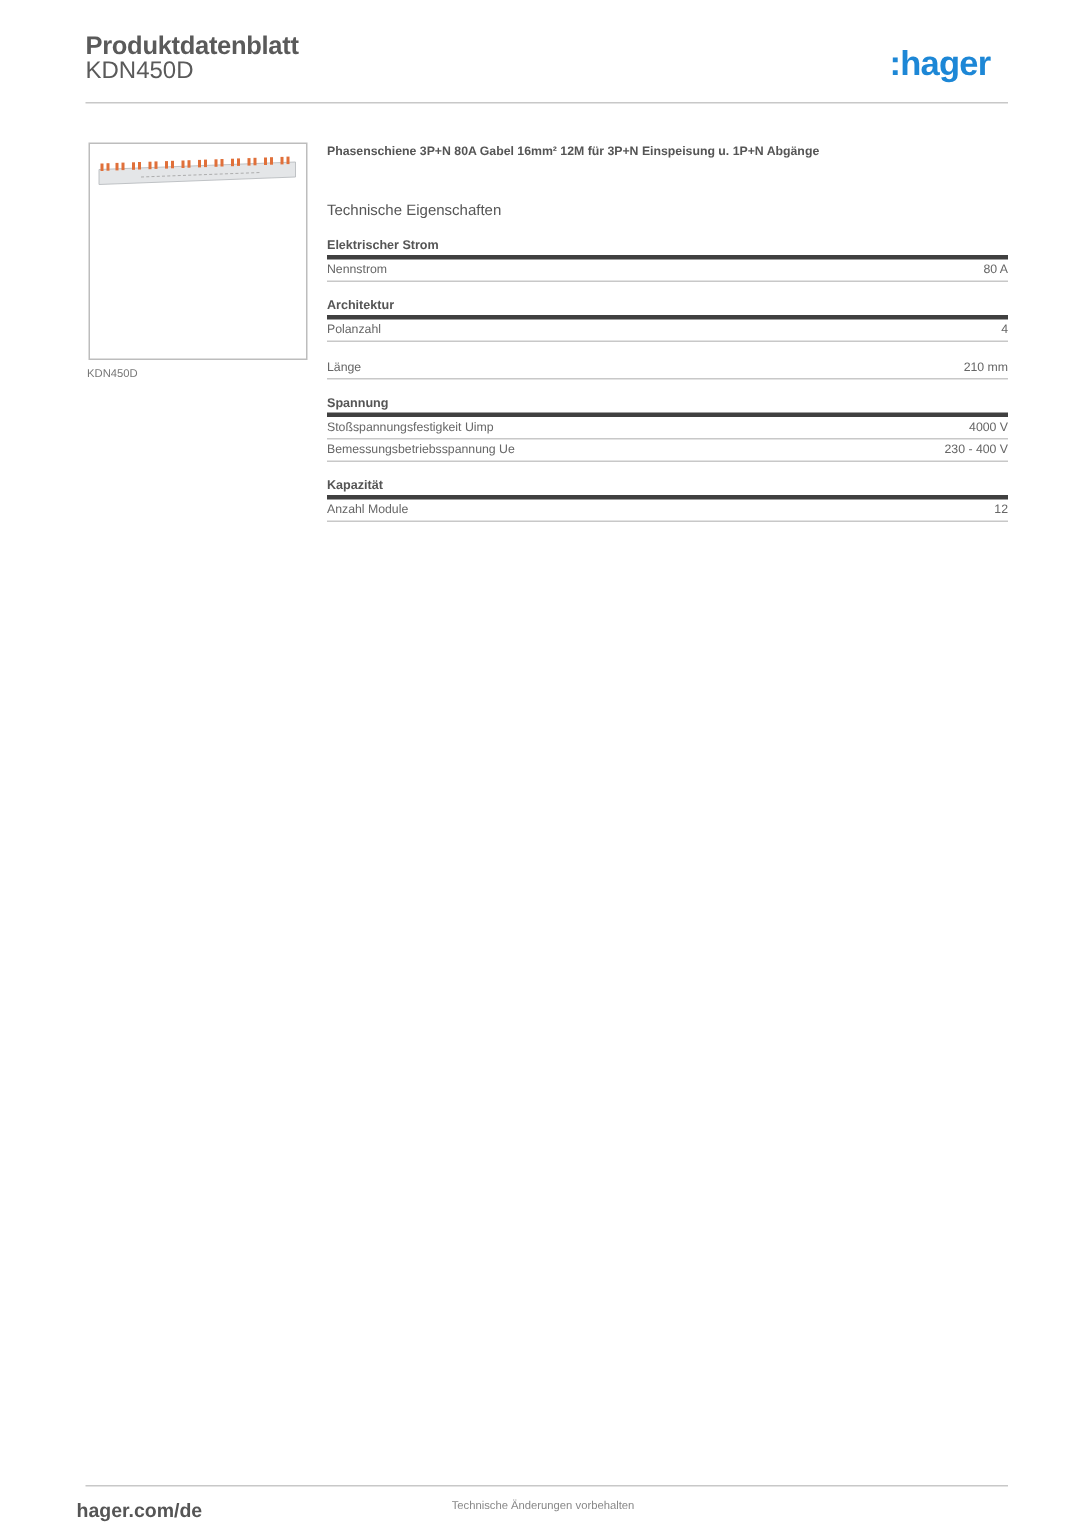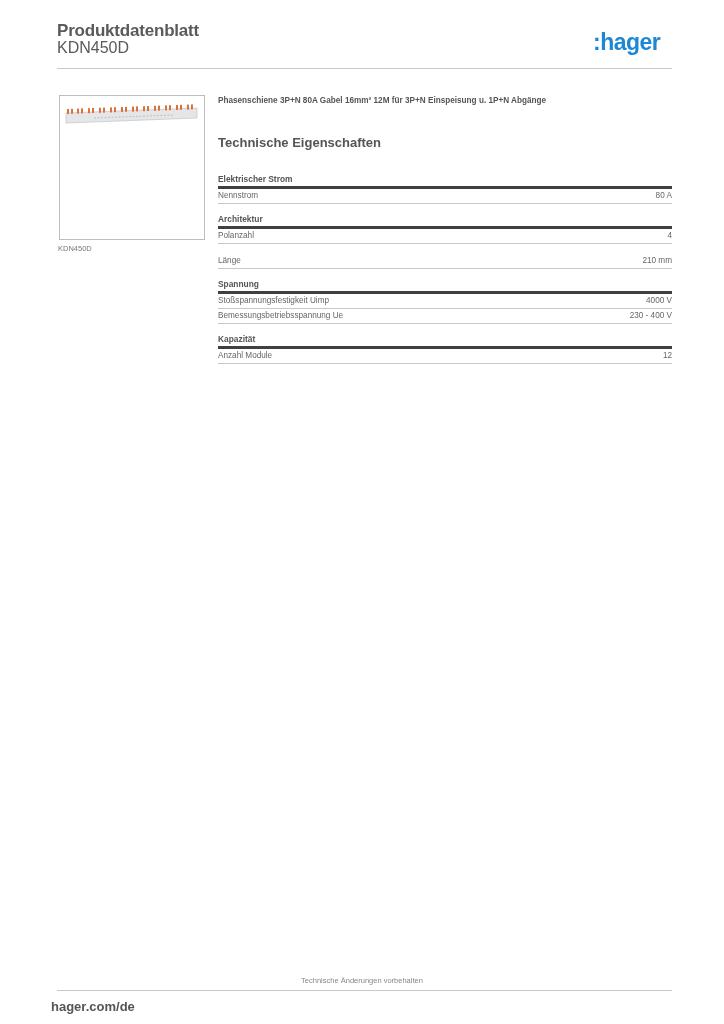--- a/index.html
+++ b/index.html
@@ -8,28 +8,28 @@
   .subtitle { position: absolute; left: 57px; top: 39px; font-size: 16px; color: #5a5a5a; }
   .logo { position: absolute; left: 593px; top: 29px; font-size: 23px; font-weight: bold; color: #1d87d6; letter-spacing: -0.5px; }
   .header-line { position: absolute; left: 57px; top: 68px; width: 615px; height: 1px; background: #c8c8c8; }
 
   .img-box { position: absolute; left: 59px; top: 95px; width: 144px; height: 143px; border: 1px solid #bdbdbd; background: #fff; }
   .busbar { position: absolute; left: 4px; top: 8px; width: 135px; height: 20px; }
   .img-caption { position: absolute; left: 58px; top: 244px; font-size: 7.5px; color: #777; }
 
   .content { position: absolute; left: 218px; top: 96px; width: 454px; }
   .desc { font-size: 8.2px; font-weight: bold; color: #555; margin-bottom: 30px; }
-  .section-title { font-size: 13px; font-weight: bold; color: #555; margin-bottom: 24px; }
+  .section-title { font-size: 10px; font-weight: normal; color: #555; margin-bottom: 12px; }
   .group { margin-bottom: 10px; }
   .group-head { font-size: 8.4px; font-weight: bold; color: #555; padding-bottom: 2px; border-bottom: 3px solid #404040; }
   .row { display: flex; justify-content: space-between; font-size: 8.2px; color: #666; padding: 2px 0 2px 0; border-bottom: 1px solid #c8c8c8; line-height: 10px; }
 
   .footer-line { position: absolute; left: 57px; top: 990px; width: 615px; height: 1px; background: #c8c8c8; }
   .footer-left { position: absolute; left: 51px; top: 999px; font-size: 13px; font-weight: bold; color: #555; }
-  .footer-center { position: absolute; left: 0; width: 724px; text-align: center; top: 976px; font-size: 7.5px; color: #888; }
+  .footer-center { position: absolute; left: 0; width: 724px; text-align: center; top: 999px; font-size: 7.5px; color: #888; }
   .footer-right { position: absolute; right: 52px; top: 1037px; font-size: 7.5px; font-weight: bold; color: #555; margin-top: 24px; }
 </style>
 </head>
 <body>
 
 <div class="title">Produktdatenblatt</div>
 <div class="subtitle">KDN450D</div>
 <div class="logo">:hager</div>
 <div class="header-line"></div>
 

